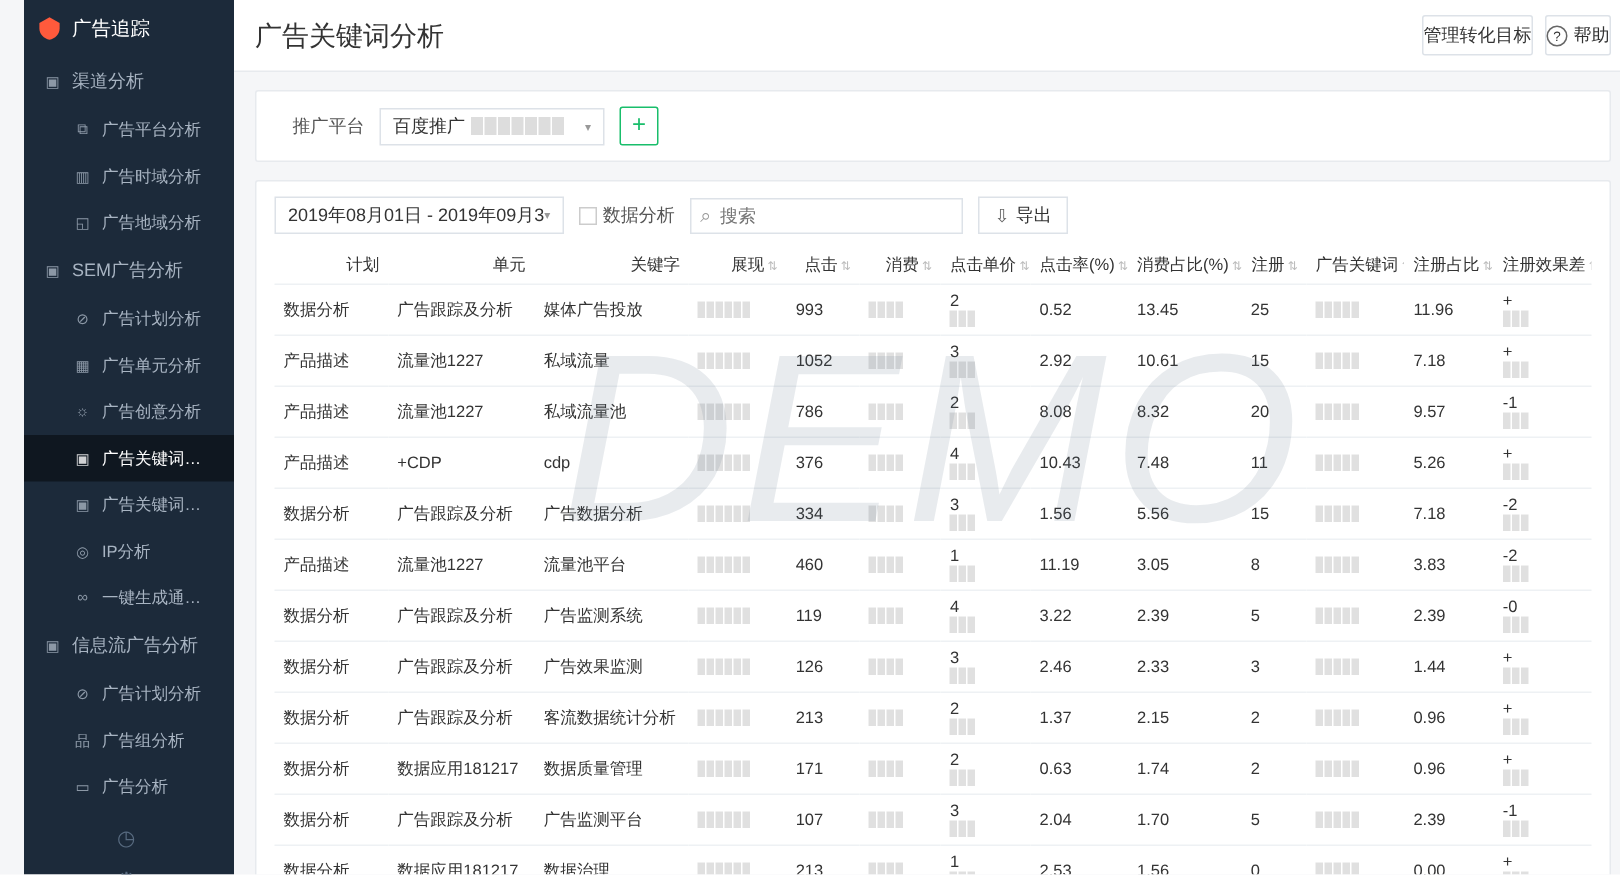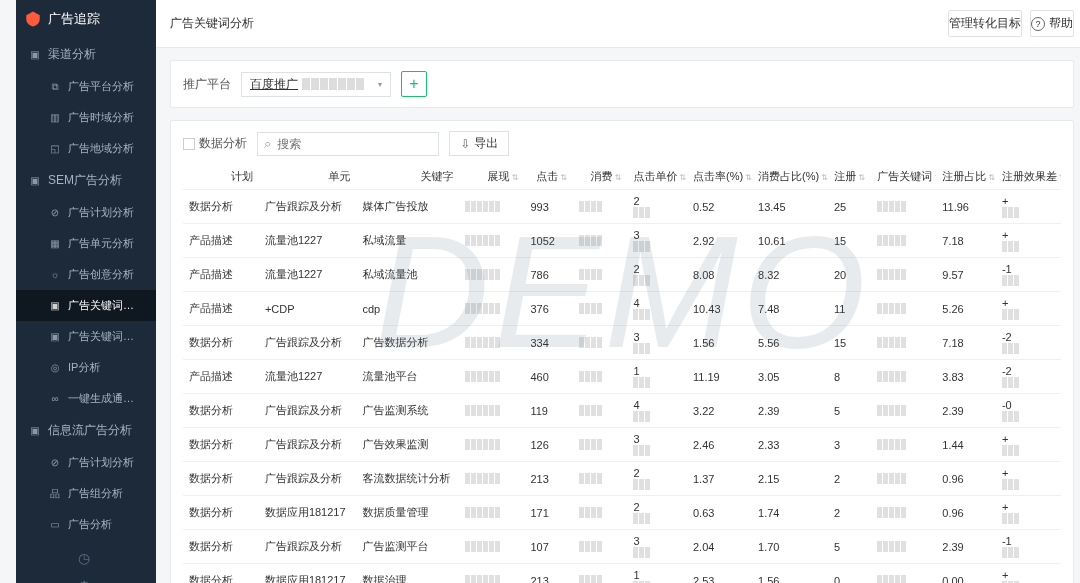--- a/index.html
+++ b/index.html
@@ -13,31 +13,31 @@
 .sb-item { display: flex; align-items: center; padding: 8px 10px; cursor: pointer; }
 .sb-item.top-level { padding-left: 12px; }
 .sb-item.sub { padding-left: 32px; font-size: 11px; }
 .sb-icon { width: 14px; display: inline-block; text-align: center; margin-right: 6px; opacity: 0.8; font-size: 10px; }
 .sb-item.active { background: #0f1720; color: #fff; }
 .sb-footer { margin-top: auto; padding: 10px; display: flex; flex-direction: column; gap: 12px; align-items: center; }
 .sb-footer span { width: 16px; height: 16px; color: #586b80; cursor: pointer; font-size: 14px; }
 
 .main { flex: 1; display: flex; flex-direction: column; min-width: 0; }
 .topbar { display: flex; align-items: center; padding: 10px 14px; background: #fff; border-bottom: 1px solid #e7eaee; }
-.topbar .title { font-size: 12px; }
+.topbar .title { font-size: 18px; }
 .topbar .right { margin-left: auto; display: flex; gap: 8px; }
 .btn { border: 1px solid #dde2e8; background: #fff; padding: 4px 0; border-radius: 2px; cursor: pointer; font-size: 12px; color: #333; }
 .btn.help::before { content: "?"; display: inline-block; width: 12px; height: 12px; border: 1px solid #666; border-radius: 50%; text-align: center; line-height: 12px; margin-right: 4px; font-size: 9px; }
 
 .content { padding: 12px 14px; display: flex; flex-direction: column; gap: 12px; overflow: hidden; }
 .card { background: #fff; border: 1px solid #e7eaee; border-radius: 2px; }
-.card.filter { padding: 10px 12px; display: flex; align-items: center; gap: 10px; }
+.card.filter { padding: 10px 24px; display: flex; align-items: center; gap: 10px; }
 .filter-label { color: #555; }
 .select-box { border: 1px solid #dde2e8; padding: 3px 8px; min-width: 150px; display: flex; align-items: center; cursor: pointer; }
-.select-box .val { flex: 1; margin-right: 6px; display: flex; align-items: center; gap: 4px; text-decoration: underline; }
+.select-box .val { flex: 1; margin-right: 6px; display: flex; align-items: center; gap: 4px; }
 .select-box .caret { font-size: 8px; color: #999; }
 .blur-chips { display: flex; gap: 1px; }
 .blur-chips span { width: 8px; height: 12px; background: #bbb; opacity: 0.5; }
 .add-btn { width: 26px; height: 26px; border: 1px solid #19be6b; color: #19be6b; background: #fff; font-size: 16px; display: flex; align-items: center; justify-content: center; cursor: pointer; border-radius: 2px; }
 
 .toolbar { padding: 10px 12px 0; display: flex; align-items: center; gap: 10px; }
 .date-box { border: 1px solid #dde2e8; padding: 3px 8px; min-width: 180px; display: flex; align-items: center; cursor: pointer; }
 .date-box::after { content: "▾"; font-size: 8px; color: #999; margin-left: auto; }
 .checkbox { display: flex; align-items: center; gap: 4px; cursor: pointer; color: #555; }
 .checkbox .box { width: 12px; height: 12px; border: 1px solid #ccc; }
@@ -184,20 +184,23 @@
                 <span></span>
               </span>
           </span>
           <span class="caret">▾</span>
         </div>
         <div class="add-btn">+</div>
       </div>
 
       <div class="card">
         <div class="toolbar">
+          <div class="date-box">
+            <span>2019年08月01日 - 2019年09月3</span>
+          </div>
           <label class="checkbox">
             <span class="box"></span>
             <span>数据分析</span>
           </label>
           <div class="search-box">
             <input placeholder="搜索" style="">
           </div>
           <div class="export-btn">
             <span>导出</span>
           </div>

